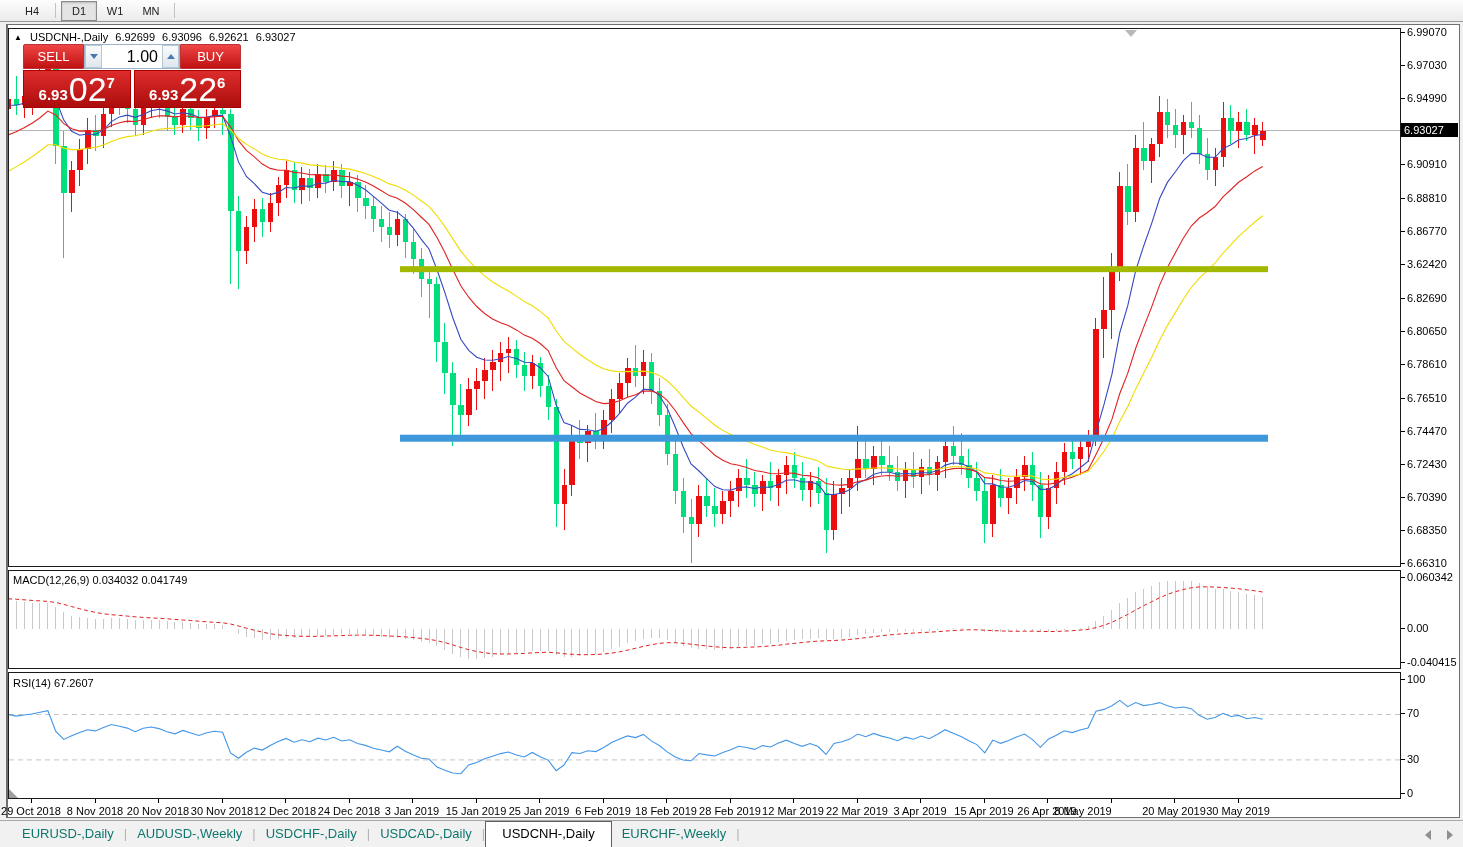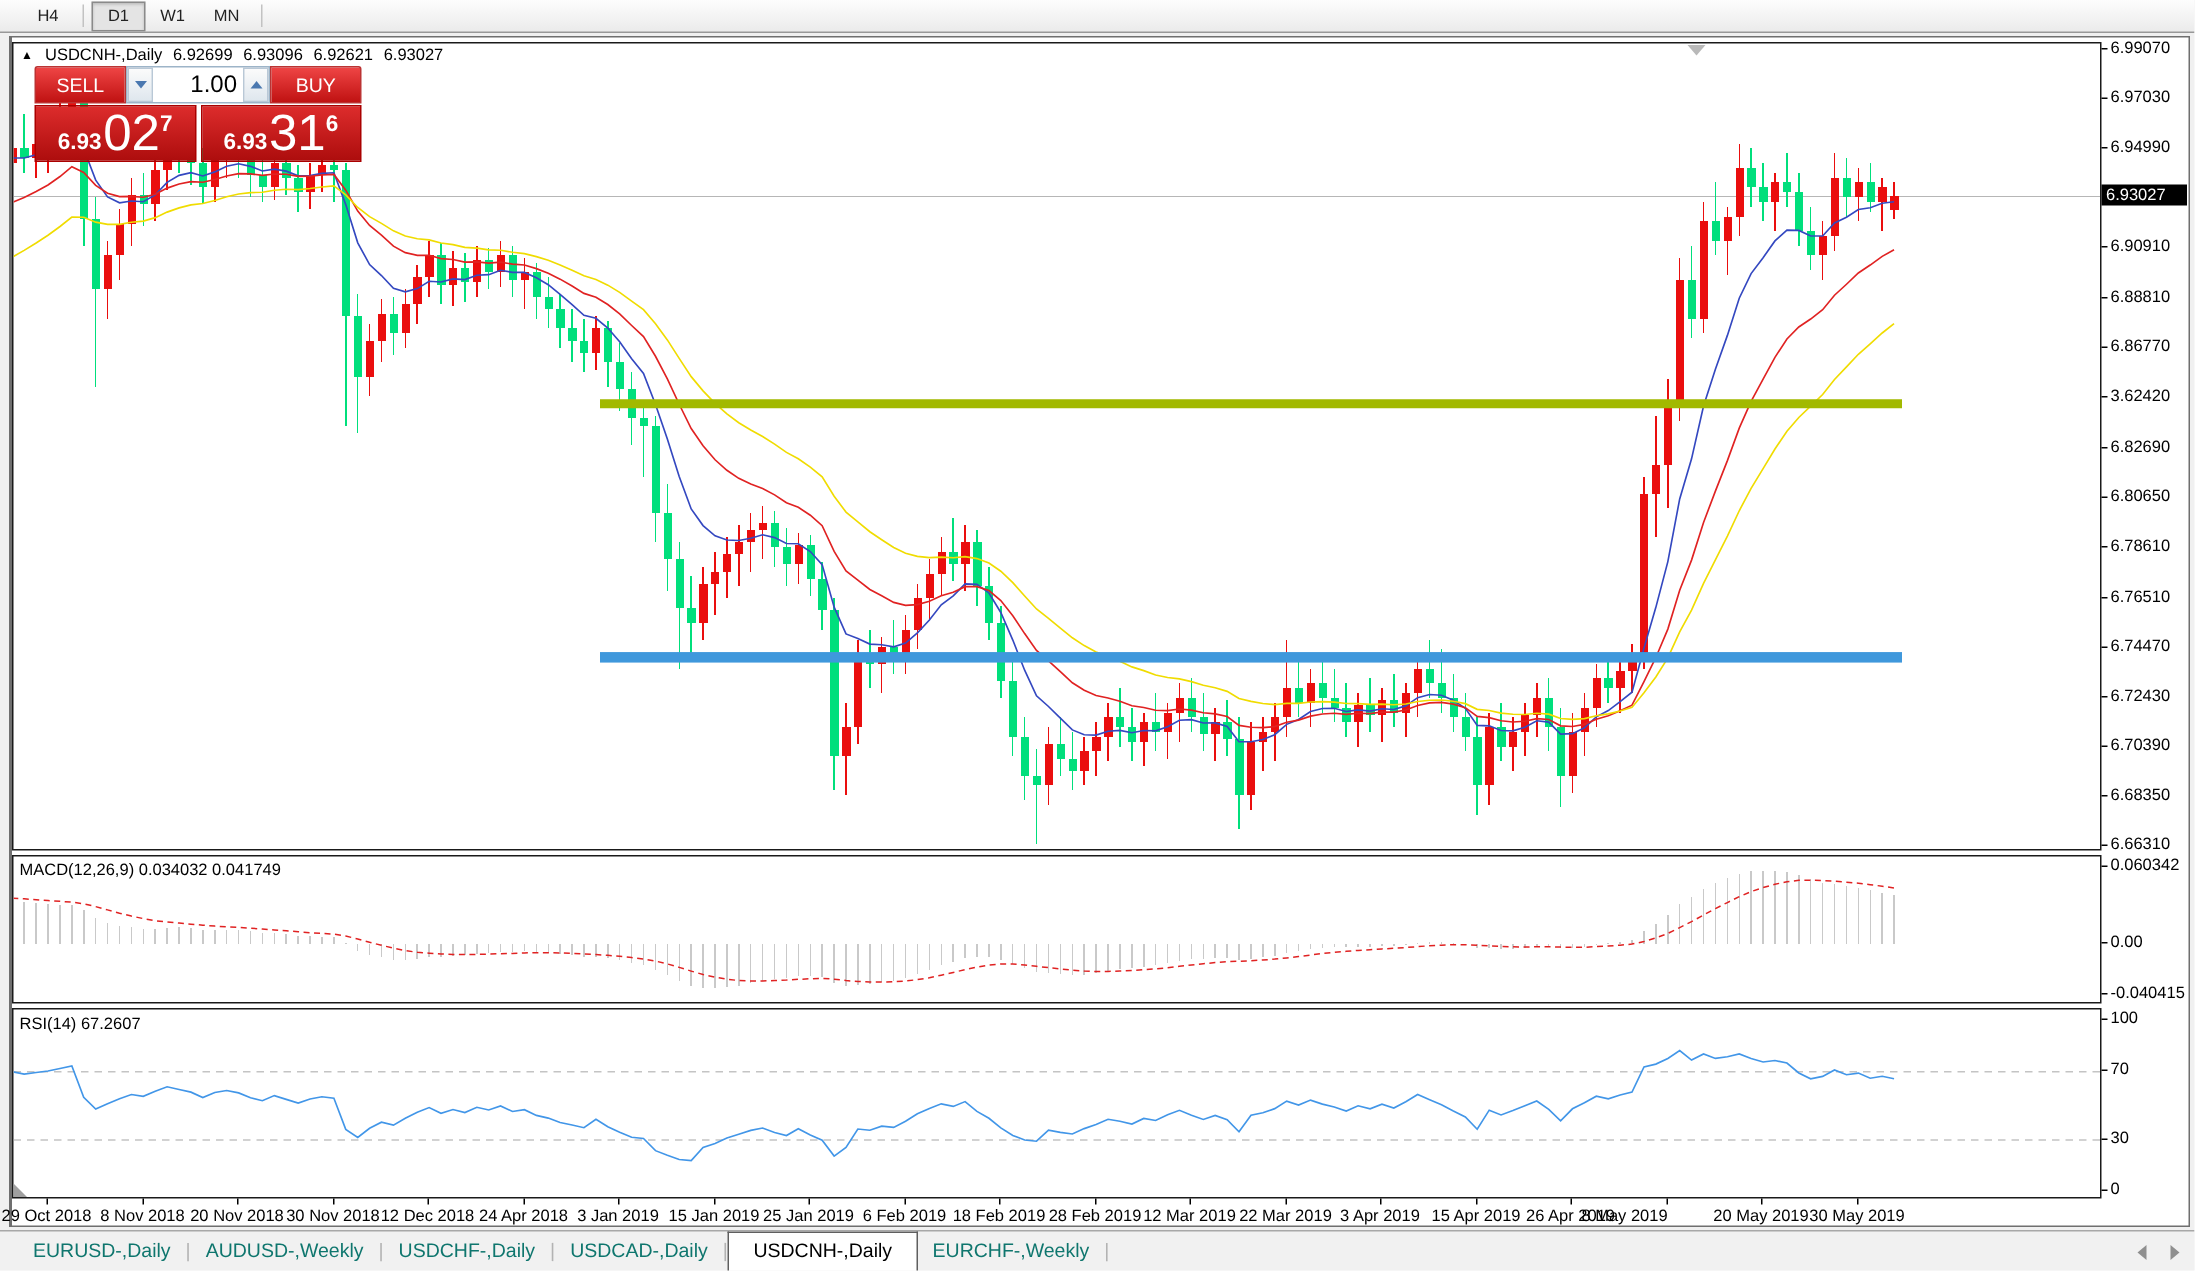--- a/index.html
+++ b/index.html
@@ -622,21 +622,21 @@
     <div class="tp-btn" id="buy-btn">BUY</div>
   </div>
   <div id="tp-row2">
     <div class="tp-price">
       <span class="pfx">6.93</span>
       <span class="big">02</span>
       <span class="sup">7</span>
     </div>
     <div class="tp-price">
       <span class="pfx">6.93</span>
-      <span class="big">31</span>
+      <span class="big">22</span>
       <span class="sup">6</span>
     </div>
   </div>
 </div>
 
 <div id="axis-layer">
     <div class="y-tick" style="top:32px"></div>
     <div class="y-label" style="top:26px">6.99070</div>
     <div class="y-tick" style="top:65px"></div>
     <div class="y-label" style="top:59px">6.97030</div>
@@ -686,21 +686,21 @@
     <div class="x-label" style="left:31px">29 Oct 2018</div>
     <div class="x-tick" style="left:95px"></div>
     <div class="x-label" style="left:95px">8 Nov 2018</div>
     <div class="x-tick" style="left:158px"></div>
     <div class="x-label" style="left:158px">20 Nov 2018</div>
     <div class="x-tick" style="left:222px"></div>
     <div class="x-label" style="left:222px">30 Nov 2018</div>
     <div class="x-tick" style="left:285px"></div>
     <div class="x-label" style="left:285px">12 Dec 2018</div>
     <div class="x-tick" style="left:349px"></div>
-    <div class="x-label" style="left:349px">24 Apr 2018</div>
+    <div class="x-label" style="left:349px">24 Dec 2018</div>
     <div class="x-tick" style="left:412px"></div>
     <div class="x-label" style="left:412px">3 Jan 2019</div>
     <div class="x-tick" style="left:476px"></div>
     <div class="x-label" style="left:476px">15 Jan 2019</div>
     <div class="x-tick" style="left:539px"></div>
     <div class="x-label" style="left:539px">25 Jan 2019</div>
     <div class="x-tick" style="left:603px"></div>
     <div class="x-label" style="left:603px">6 Feb 2019</div>
     <div class="x-tick" style="left:666px"></div>
     <div class="x-label" style="left:666px">18 Feb 2019</div>

